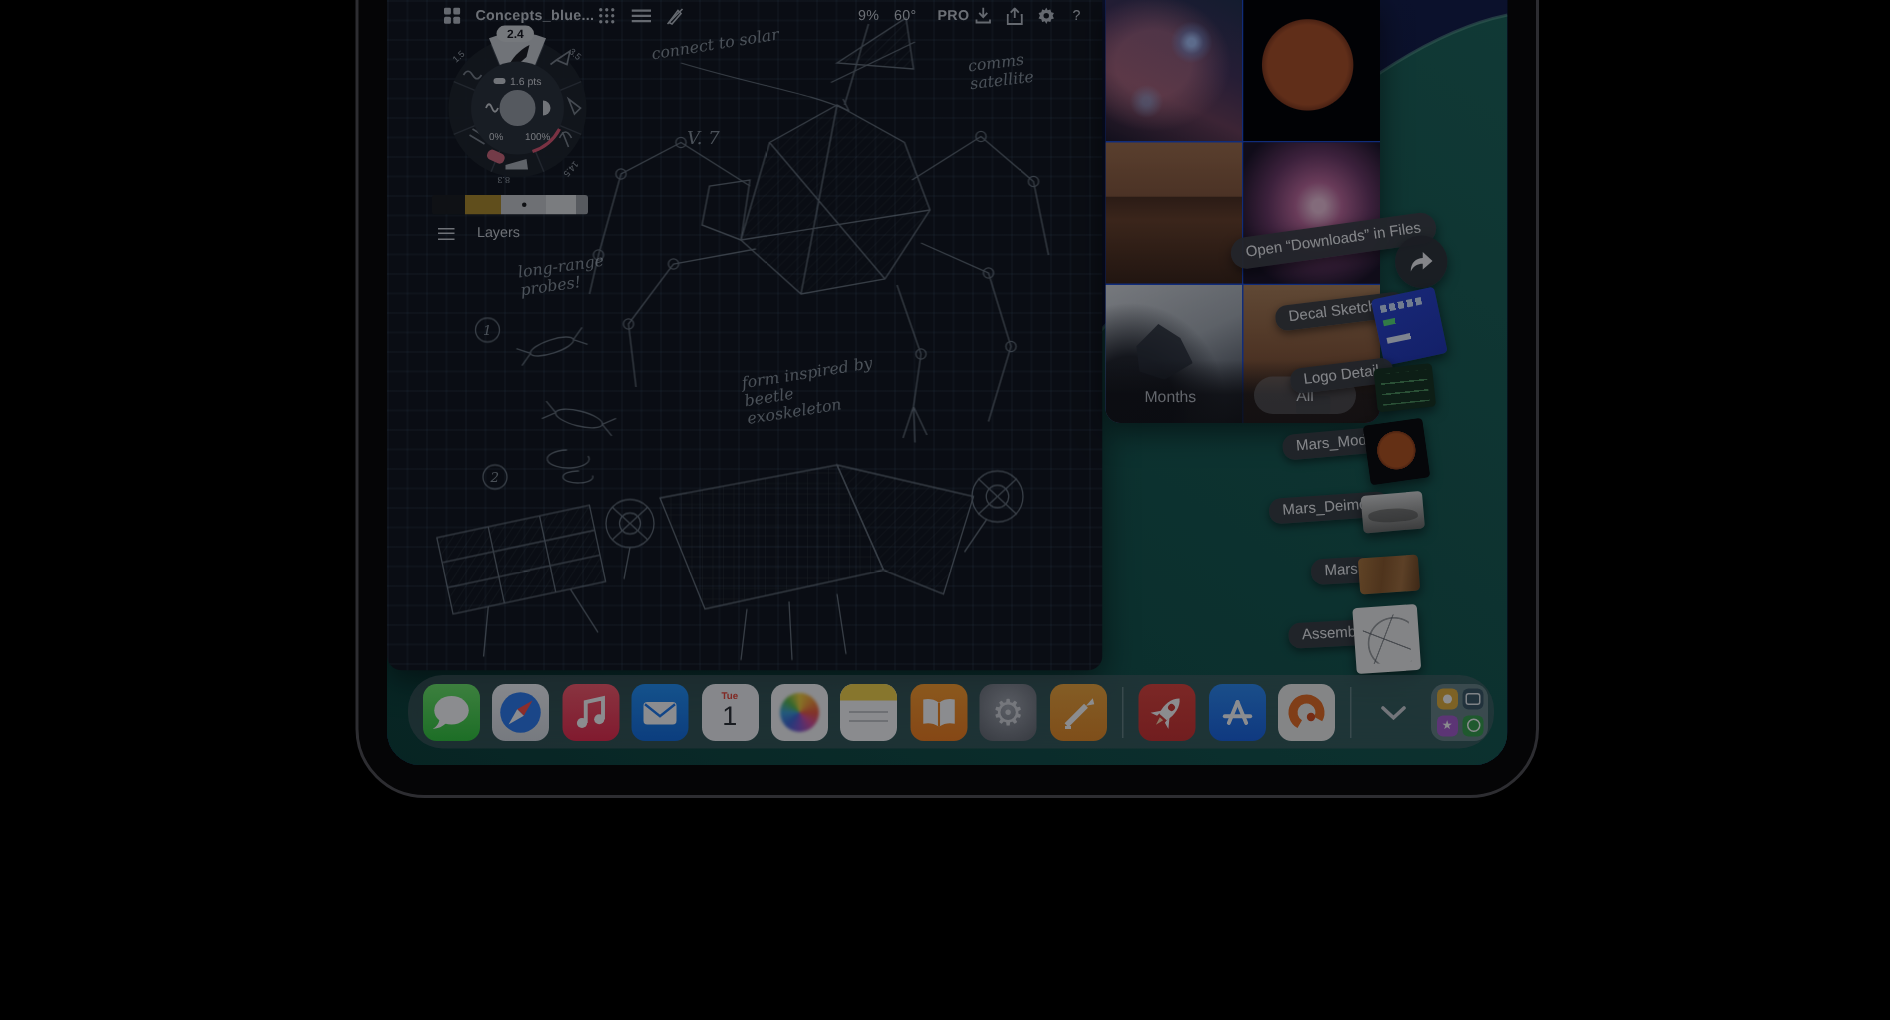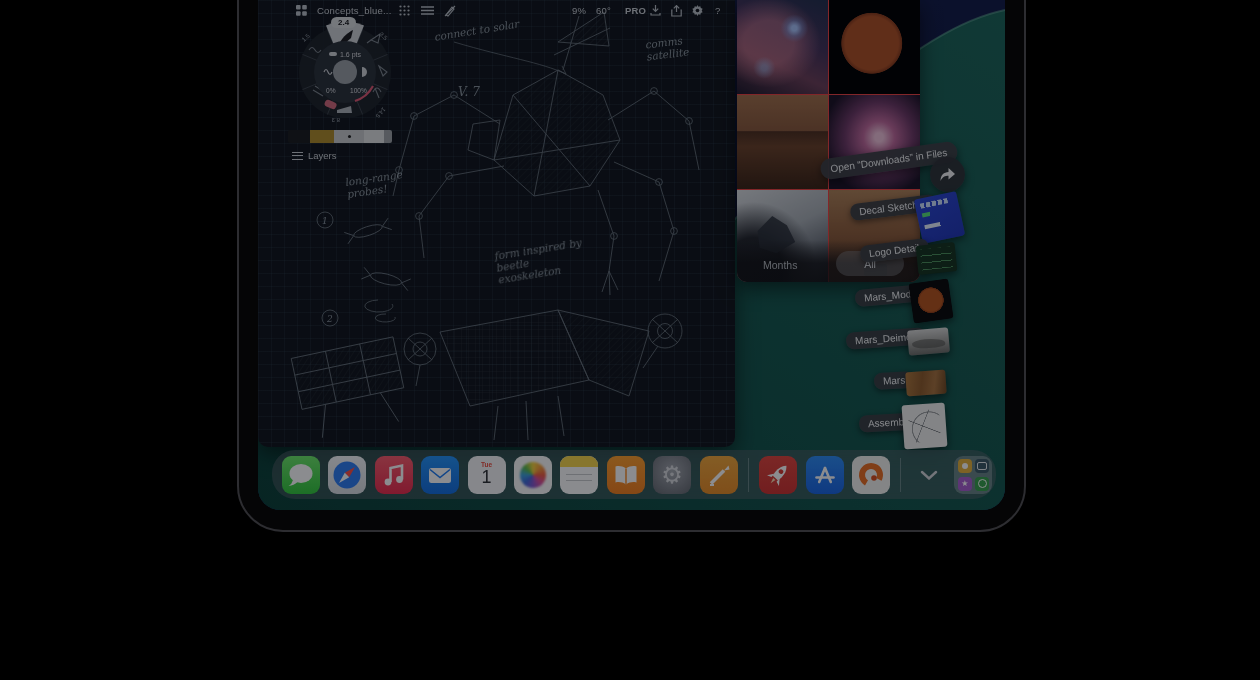--- a/index.html
+++ b/index.html
@@ -33,34 +33,34 @@
 
   
   .wheel-wrap { position:absolute; left:37px; top:22px; width:100px; height:100px; z-index:31; }
   .size-badge { position:absolute; left:73px; top:17px; z-index:32; background:#d7dadc; color:#15161a;
                 font-size:8px; font-weight:bold; padding:1px 7px; border-radius:6px; }
   .palette { position:absolute; left:30px; top:130px; height:13px; display:flex; z-index:31;
              border-radius:2px; overflow:hidden; }
   .sw { height:13px; position:relative; }
   .sw-dot::after { content:""; position:absolute; left:50%; top:50%; width:3px; height:3px;
                    margin:-1.5px; border-radius:50%; background:#1a1a1a; }
-  .layers { position:absolute; left:34px; top:150px; display:flex; align-items:center; gap:5px;
+  .layers { position:absolute; left:34px; top:150px; display:flex; align-items:center; gap:15px;
             color:#c9cdd2; font-size:9.5px; z-index:31; }
   .hamb { width:11px; height:8px; border-top:1.6px solid #c9cdd2; border-bottom:1.6px solid #c9cdd2; position:relative; }
   .hamb::after { content:""; position:absolute; left:0; top:2.2px; width:100%; height:1.6px; background:#c9cdd2; }
 
   
   .sketch { position:absolute; inset:0; z-index:5; pointer-events:none; }
   .anno { position:absolute; z-index:6; color:rgba(208,221,231,0.62);
           font-family:"DejaVu Serif", serif; font-style:italic; font-size:10.5px; line-height:1.15;
           white-space:nowrap; }
 
   
   .photos { position:absolute; left:479px; top:0; width:183px; height:282px; z-index:10;
-            background:#ef4444; border-radius:0 0 10px 10px; overflow:hidden;
+            background:#1d4ed8; border-radius:0 0 10px 10px; overflow:hidden;
             box-shadow:0 6px 20px rgba(0,0,0,.55); }
   .pgrid { position:absolute; inset:0; display:grid; grid-template-columns:91px 91px;
            grid-template-rows:94px 94px 93px; gap:1px; }
   .pcell { position:relative; overflow:hidden; }
   .ph-horsehead { background:
       radial-gradient(circle at 63% 30%, rgba(170,200,255,.95) 0 3%, rgba(120,160,230,.45) 9%, transparent 16%),
       radial-gradient(circle at 30% 72%, rgba(150,190,240,.5) 0 3%, transparent 12%),
       radial-gradient(ellipse at 35% 45%, rgba(215,130,150,.55) 0 30%, transparent 62%),
       linear-gradient(205deg,#23304f 0%, #45335a 40%, #6d4059 65%, #201a2c 100%); }
   .ph-marsglobe { background:radial-gradient(circle at 47% 46%, #b05226 0 38%, #8a3c1c 43%, #000 44%), #000; }
@@ -288,21 +288,21 @@
         <div class="tb" style="left:38px;">
           <svg width="11" height="11" viewBox="0 0 11 11">
               <g fill="#b9bfc6">
                 <rect x="0" y="0" width="4.6" height="4.6" rx="1"></rect>
                 <rect x="6.2" y="0" width="4.6" height="4.6" rx="1"></rect>
                 <rect x="0" y="6.2" width="4.6" height="4.6" rx="1"></rect>
                 <rect x="6.2" y="6.2" width="4.6" height="4.6" rx="1"></rect>
               </g>
             </svg>
         </div>
-        <div class="tb tb-txt" style="left:59px;">Concepts_blue...</div>
+        <div class="tb tb-txt" style="left:59px;font-weight:bold;">Concepts_blue...</div>
         <div class="tb" style="left:141px;">
           <svg width="11" height="11" viewBox="0 0 11 11">
               <g fill="#b9bfc6">
                 <circle cx="1.5" cy="1.5" r="1.1"></circle>
                 <circle cx="5.5" cy="1.5" r="1.1"></circle>
                 <circle cx="9.5" cy="1.5" r="1.1"></circle>
                 <circle cx="1.5" cy="5.5" r="1.1"></circle>
                 <circle cx="5.5" cy="5.5" r="1.1"></circle>
                 <circle cx="9.5" cy="5.5" r="1.1"></circle>
                 <circle cx="1.5" cy="9.5" r="1.1"></circle>

